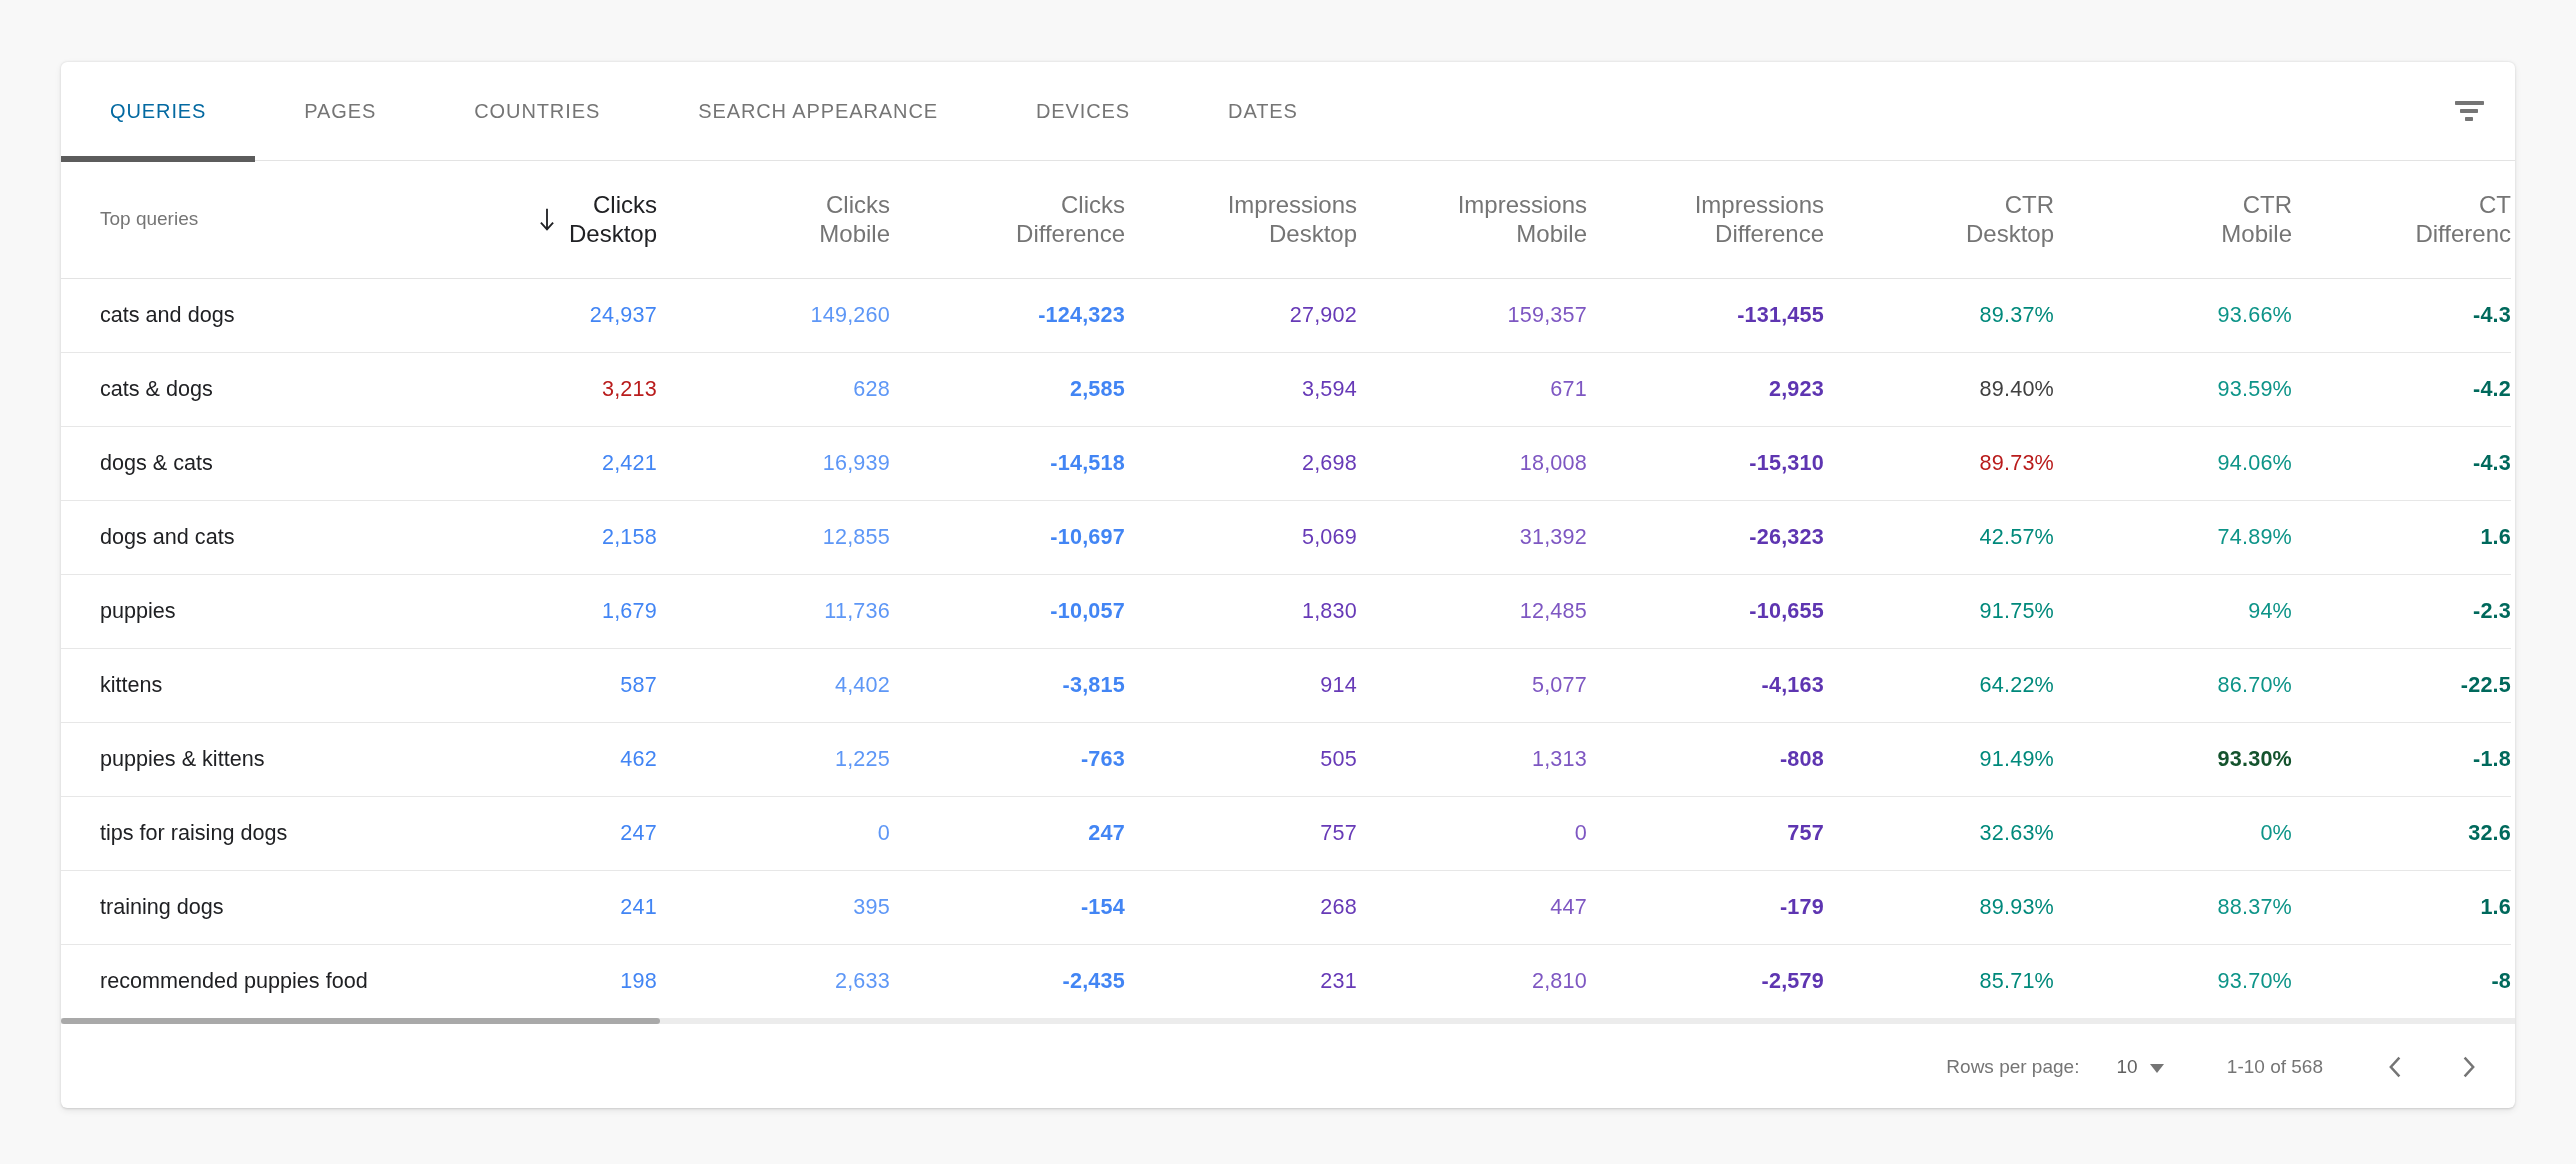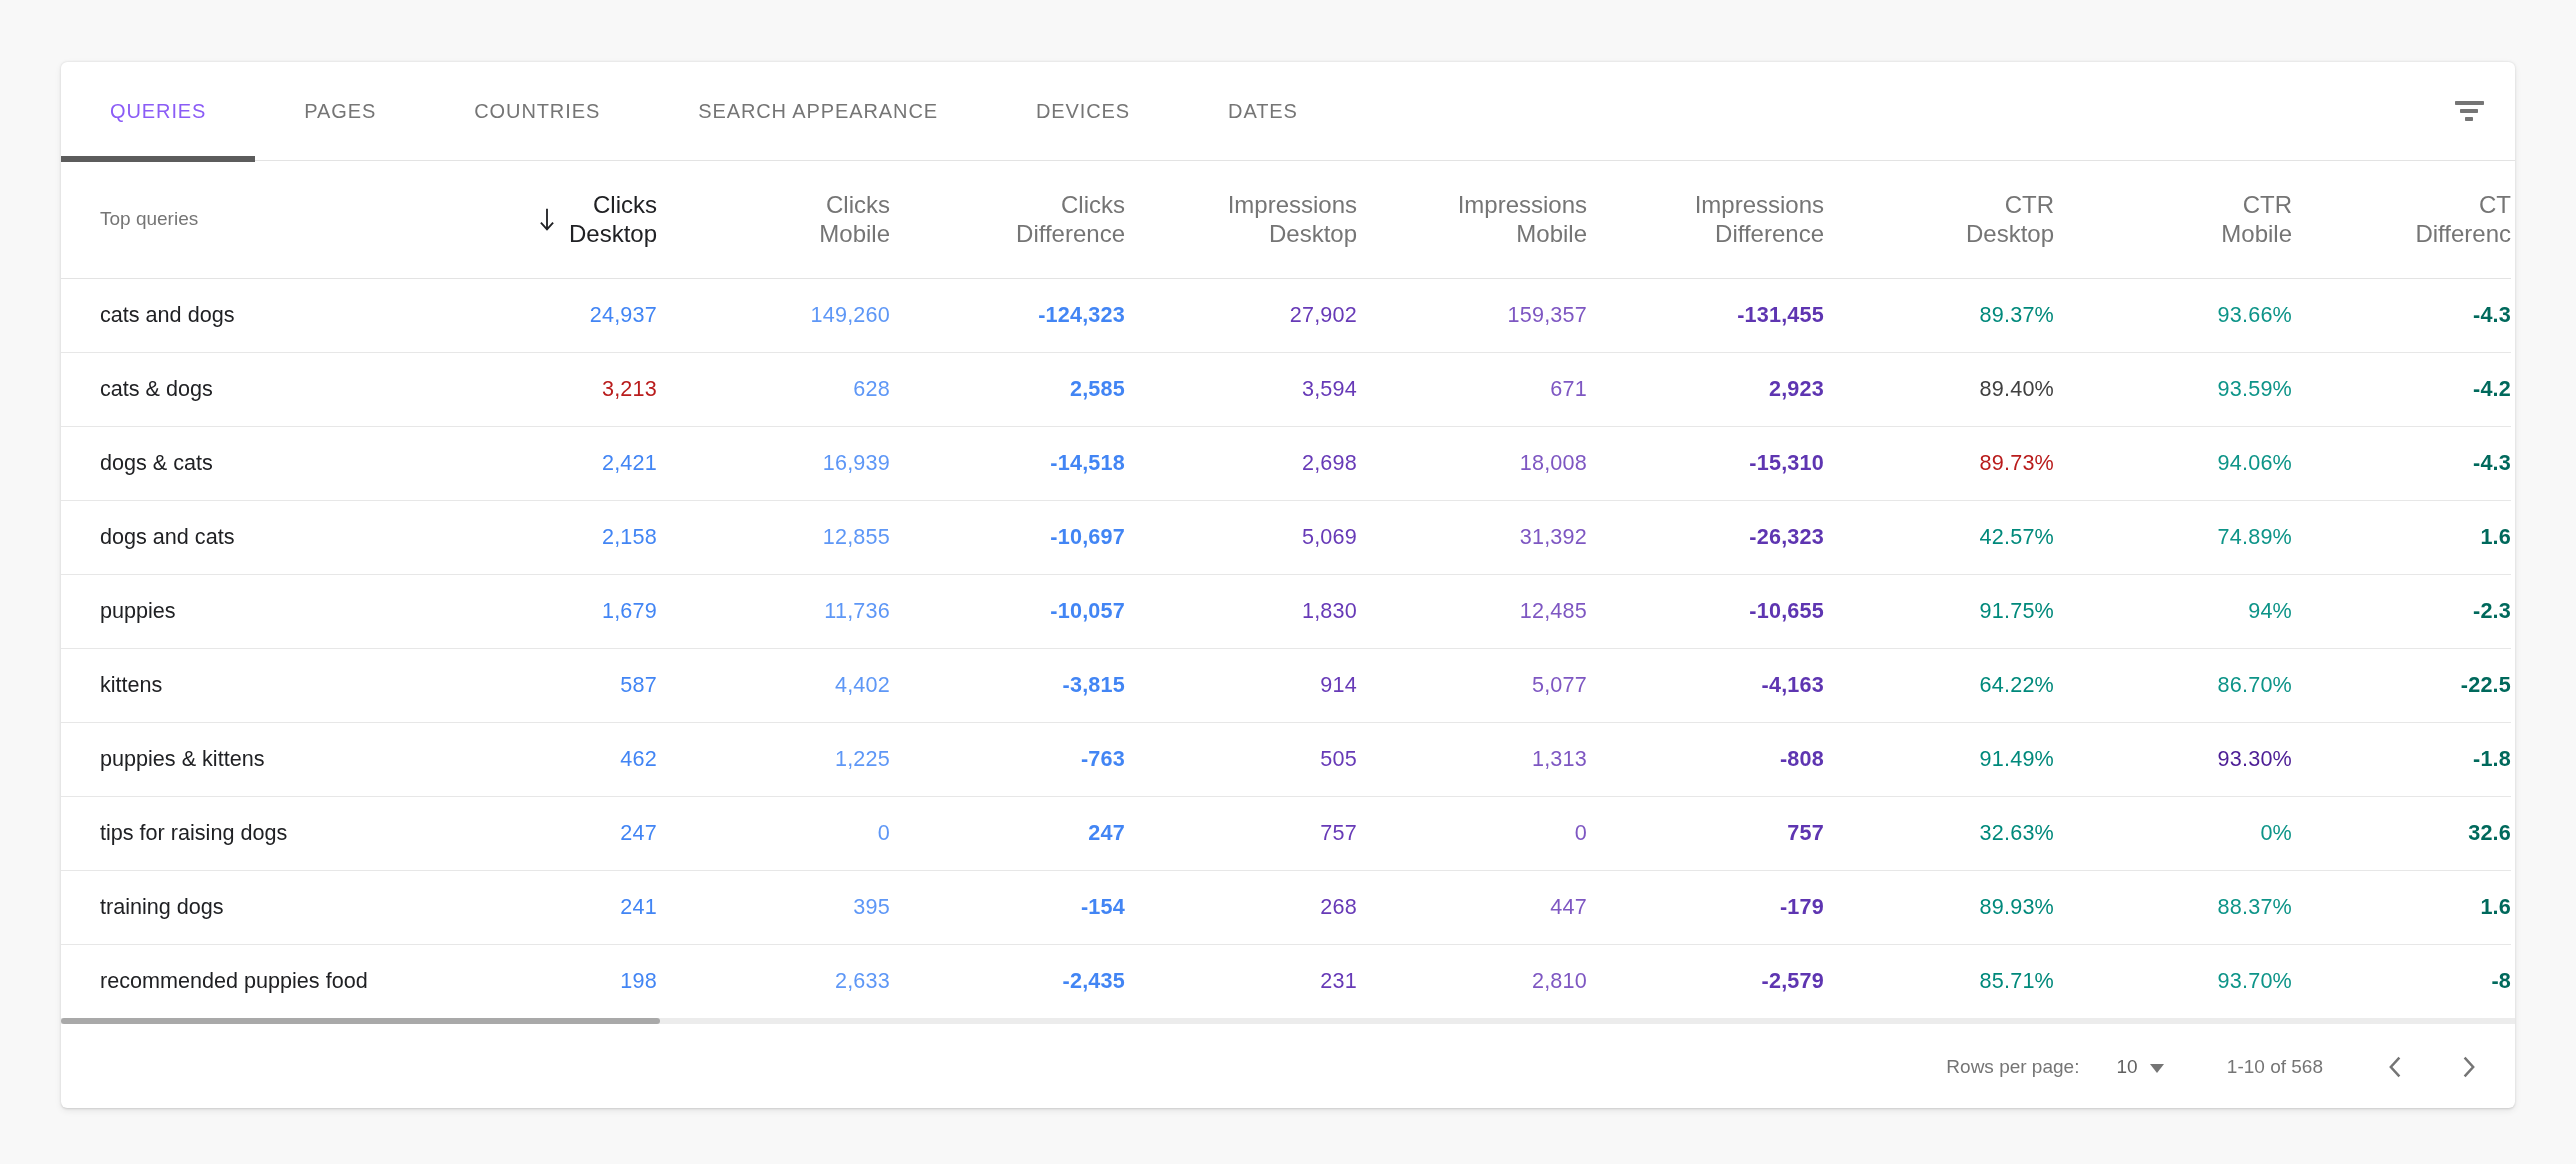--- a/index.html
+++ b/index.html
@@ -6,21 +6,21 @@
   html,body { width:2576px; height:1165px; background:#f8f8f8;
     font-family:"Liberation Sans","DejaVu Sans",sans-serif; }
   .card { position:absolute; left:61px; top:62px; width:2454px; height:1046px;
     background:#ffffff; border-radius:6.2px; overflow:hidden;
     box-shadow:0 0.8px 2.3px rgba(0,0,0,.14), 0 2.3px 7.7px rgba(0,0,0,.07); }
 
   
   .tabbar { height:99px; border-bottom:1.5px solid #e3e3e3; display:flex; align-items:stretch; position:relative; }
   .tab { padding:0 49px; display:flex; align-items:center; font-size:20px; letter-spacing:0.9px;
     font-weight:500; color:#757575; position:relative; cursor:pointer; }
-  .tab.active { color:#8b5cf6; }
+  .tab.active { color:#0369a1; }
   .tab-underline { position:absolute; left:0; right:0; bottom:-1.5px; height:5.4px; background:#5c5c5c; }
   .filterbtn { margin-left:auto; align-self:center; margin-right:26px; width:40px; height:40px;
     display:flex; flex-direction:column; align-items:center; justify-content:center; gap:3.9px; cursor:pointer; }
   .filterbtn i { display:block; height:3.9px; background:#757575; border-radius:0.8px; }
   .filterbtn .b1 { width:29px; } .filterbtn .b2 { width:18.5px; } .filterbtn .b3 { width:7.7px; }
 
   
   table { width:2450px; border-collapse:collapse; table-layout:fixed; }
   thead tr { height:117px; }
   tbody tr { height:74px; border-top:1.5px solid #e7e7e7; }
@@ -193,21 +193,21 @@
         </tr>
         <tr>
           <td class="query">puppies &amp; kittens</td>
           <td class="val" style="color: rgb(66, 133, 244); font-weight: 400;">462</td>
           <td class="val" style="color: rgb(94, 151, 246); font-weight: 400;">1,225</td>
           <td class="val" style="color: rgb(66, 133, 244); font-weight: 700;">-763</td>
           <td class="val" style="color: rgb(103, 58, 183); font-weight: 400;">505</td>
           <td class="val" style="color: rgb(126, 87, 194); font-weight: 400;">1,313</td>
           <td class="val" style="color: rgb(94, 53, 177); font-weight: 700;">-808</td>
           <td class="val" style="color: rgb(0, 137, 123); font-weight: 400;">91.49%</td>
-          <td class="val" style="color: #4c1d95; font-weight: 400;">93.30%</td>
+          <td class="val" style="color: #14532d; font-weight: 700;">93.30%</td>
           <td class="val" style="color: rgb(0, 105, 92); font-weight: 700;">-1.8</td>
         </tr>
         <tr>
           <td class="query">tips for raising dogs</td>
           <td class="val" style="color: rgb(66, 133, 244); font-weight: 400;">247</td>
           <td class="val" style="color: rgb(94, 151, 246); font-weight: 400;">0</td>
           <td class="val" style="color: rgb(66, 133, 244); font-weight: 700;">247</td>
           <td class="val" style="color: rgb(103, 58, 183); font-weight: 400;">757</td>
           <td class="val" style="color: rgb(126, 87, 194); font-weight: 400;">0</td>
           <td class="val" style="color: rgb(94, 53, 177); font-weight: 700;">757</td>

